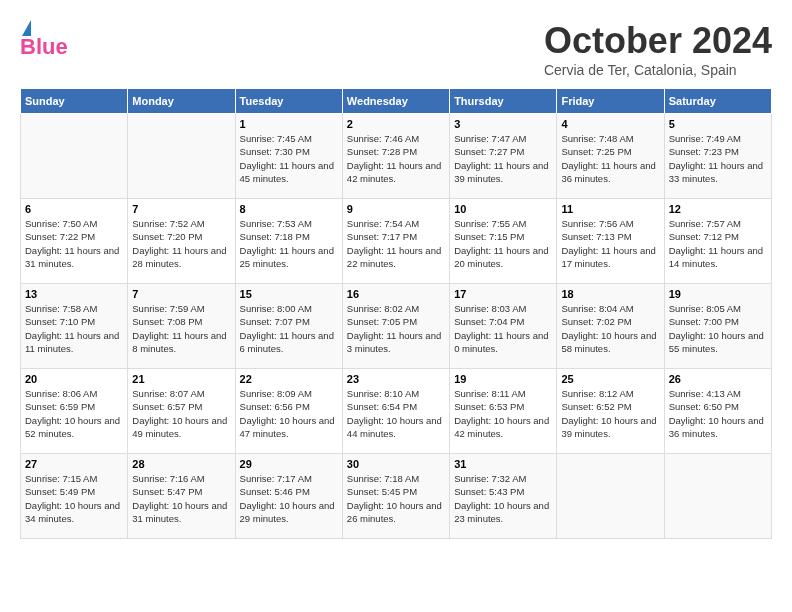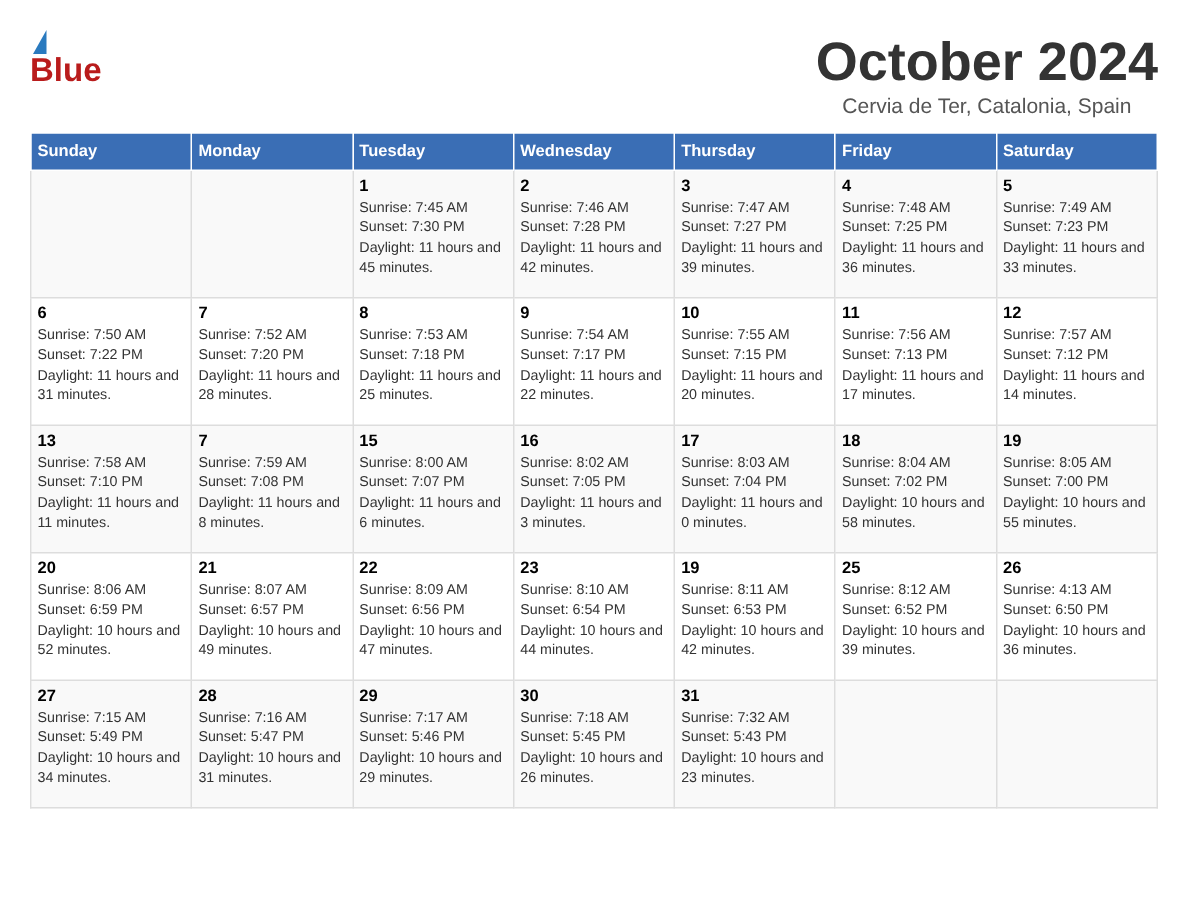--- a/index.html
+++ b/index.html
@@ -19,21 +19,21 @@
     .logo {
       display: flex;
       flex-direction: column;
       align-items: flex-start;
     }
     .logo-top {
       display: flex;
       align-items: center;
     }
     .title-block {
-      text-align: center;
+      text-align: left;
     }
     .month-title {
       font-size: 36px;
       font-weight: bold;
       color: #333;
     }
     .location {
       font-size: 14px;
       color: #555;
     }
@@ -80,21 +80,21 @@
     }
   </style>
 </head>
 <body>
 
 <div class="header">
   <div class="logo">
     <div class="logo-top">
       <span style="display:inline-block;width:0;height:0;border-left:9px solid transparent;border-bottom:16px solid #2a7abf;margin-left:2px;margin-bottom:2px;"></span>
     </div>
-    <span style="font-size:22px;font-weight:bold;color:#b91c1c;margin-top:-4px;">Blue</span>
+    <span style="font-size:22px;font-weight:bold;color:#ec4899;margin-top:-4px;">Blue</span>
   </div>
   <div class="title-block">
     <div class="month-title">October 2024</div>
     <div class="location">Cervia de Ter, Catalonia, Spain</div>
   </div>
 </div>
 
 <table>
   <thead>
     <tr>

